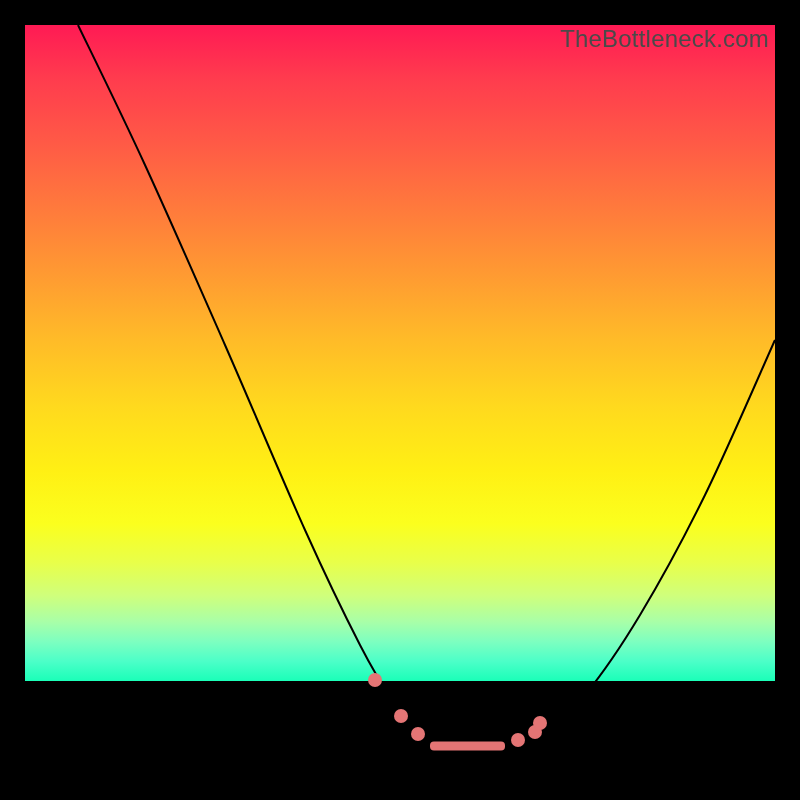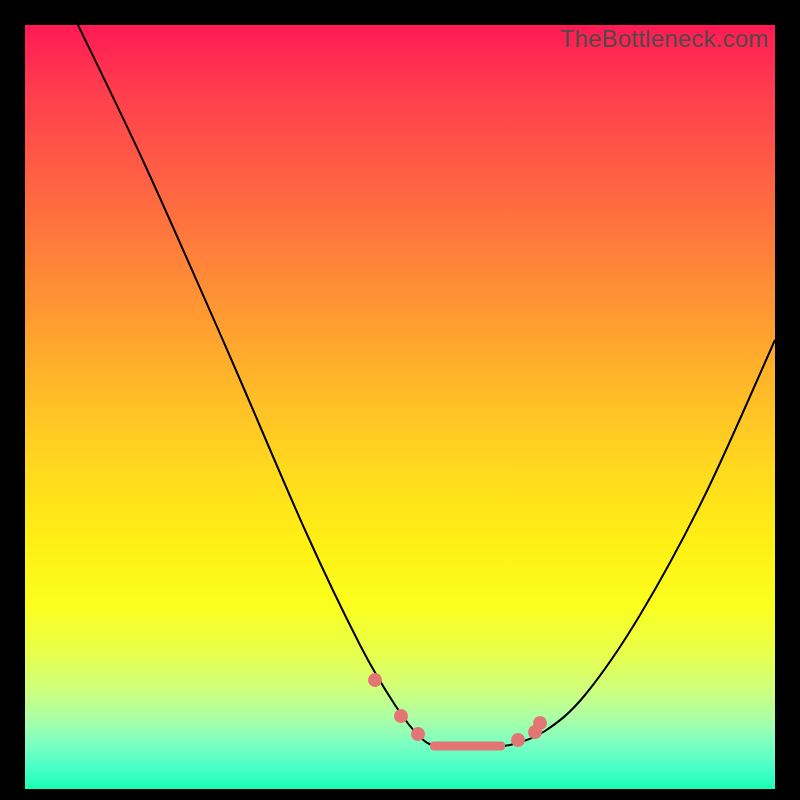--- a/index.html
+++ b/index.html
@@ -8,21 +8,21 @@
     width: 800px;
     height: 800px;
     background: #000;
     position: relative;
   }
   .plot-area {
     position: absolute;
     left: 25px;
     top: 25px;
     width: 750px;
-    height: 764px;
+    height: 656px;
     background: linear-gradient(to bottom,
       #ff1a54 0%,
       #ff3b4e 8%,
       #ff5a46 18%,
       #ff7a3c 28%,
       #ff9a32 38%,
       #ffbb28 48%,
       #ffd91e 58%,
       #fff014 68%,
       #fbff1e 76%,

